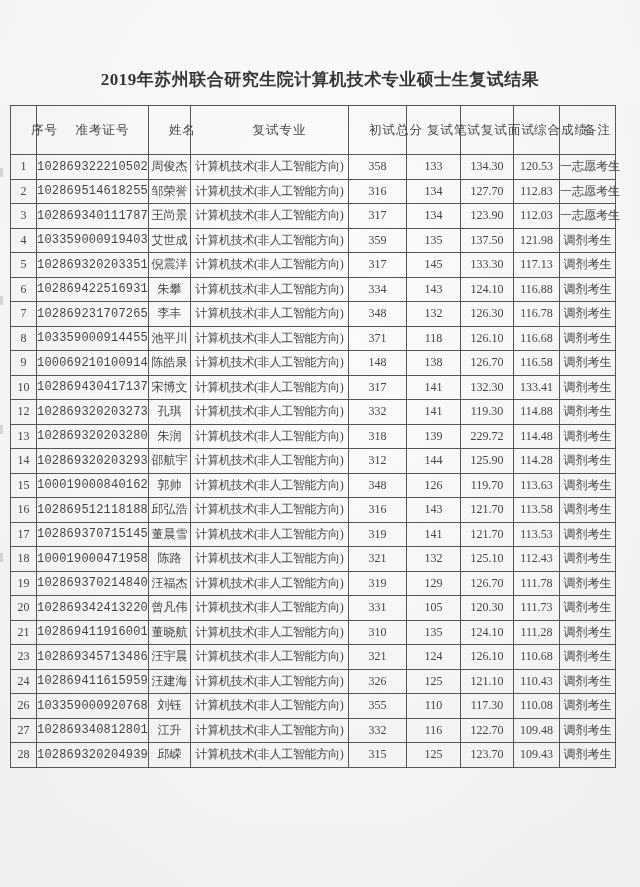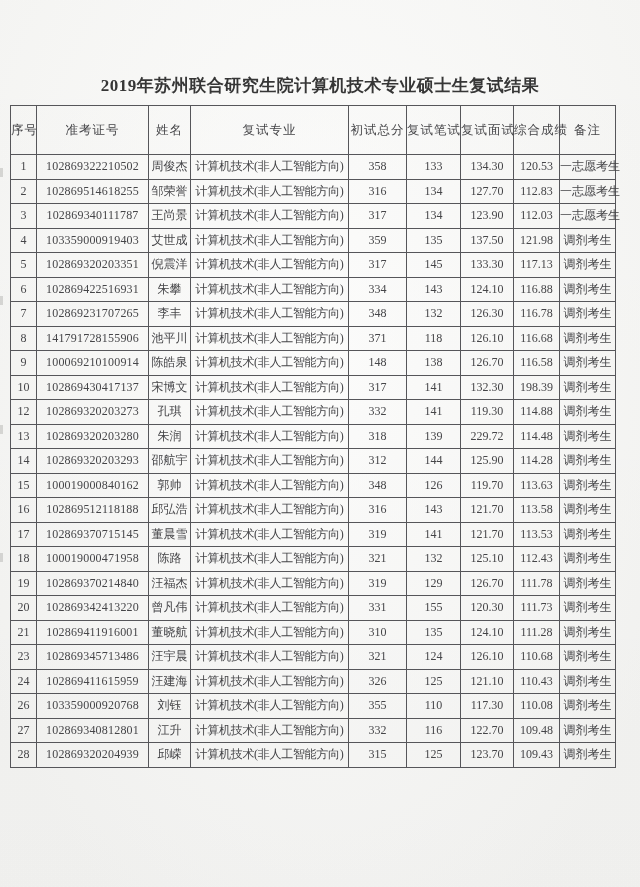--- a/index.html
+++ b/index.html
@@ -26,21 +26,21 @@
   .edge-mark {
     position: absolute;
     left: 0;
     width: 3px;
     height: 9px;
     background: #9a9a98;
     opacity: 0.35;
   }
   .page-title {
     position: absolute;
-    top: 74px;
+    top: 68px;
     left: 0;
     width: 100%;
     text-align: center;
     font-size: 17px;
     font-weight: bold;
     letter-spacing: 0.5px;
     color: #363636;
   }
   table.results {
     position: absolute;
@@ -58,26 +58,27 @@
     vertical-align: middle;
     overflow: visible;
     white-space: nowrap;
     color: #454548;
   }
   table.results thead th {
     height: 48px;
     font-size: 12.5px;
     font-weight: normal;
     letter-spacing: 1px;
+    padding-left: 20px;
   }
   table.results tbody td {
     height: 23.5px;
     font-size: 12px;
   }
-  td.c-admission { font-size: 12px; letter-spacing: 0.2px; }
+  td.c-admission { font-size: 12px; letter-spacing: 0.2px; font-family: Liberation Mono, monospace; }
   td.c-major {
     text-align: left;
     padding-left: 2px;
     font-size: 11.5px;
     letter-spacing: -0.3px;
   }
   td.c-remark { font-size: 11.5px; letter-spacing: 0; }
   col.c1 { width: 26px; }
   col.c2 { width: 112px; }
   col.c3 { width: 42px; }
@@ -198,21 +199,21 @@
         <td class="c-name">李丰</td>
         <td class="c-major">计算机技术(非人工智能方向)</td>
         <td class="c-num">348</td>
         <td class="c-num">132</td>
         <td class="c-num">126.30</td>
         <td class="c-num">116.78</td>
         <td class="c-remark">调剂考生</td>
       </tr>
       <tr>
         <td class="c-index">8</td>
-        <td class="c-admission">141791728155906</td>
+        <td class="c-admission">103359000914455</td>
         <td class="c-name">池平川</td>
         <td class="c-major">计算机技术(非人工智能方向)</td>
         <td class="c-num">371</td>
         <td class="c-num">118</td>
         <td class="c-num">126.10</td>
         <td class="c-num">116.68</td>
         <td class="c-remark">调剂考生</td>
       </tr>
       <tr>
         <td class="c-index">9</td>
@@ -226,21 +227,21 @@
         <td class="c-remark">调剂考生</td>
       </tr>
       <tr>
         <td class="c-index">10</td>
         <td class="c-admission">102869430417137</td>
         <td class="c-name">宋博文</td>
         <td class="c-major">计算机技术(非人工智能方向)</td>
         <td class="c-num">317</td>
         <td class="c-num">141</td>
         <td class="c-num">132.30</td>
-        <td class="c-num">198.39</td>
+        <td class="c-num">133.41</td>
         <td class="c-remark">调剂考生</td>
       </tr>
       <tr>
         <td class="c-index">12</td>
         <td class="c-admission">102869320203273</td>
         <td class="c-name">孔琪</td>
         <td class="c-major">计算机技术(非人工智能方向)</td>
         <td class="c-num">332</td>
         <td class="c-num">141</td>
         <td class="c-num">119.30</td>
@@ -323,21 +324,21 @@
         <td class="c-num">126.70</td>
         <td class="c-num">111.78</td>
         <td class="c-remark">调剂考生</td>
       </tr>
       <tr>
         <td class="c-index">20</td>
         <td class="c-admission">102869342413220</td>
         <td class="c-name">曾凡伟</td>
         <td class="c-major">计算机技术(非人工智能方向)</td>
         <td class="c-num">331</td>
-        <td class="c-num">155</td>
+        <td class="c-num">105</td>
         <td class="c-num">120.30</td>
         <td class="c-num">111.73</td>
         <td class="c-remark">调剂考生</td>
       </tr>
       <tr>
         <td class="c-index">21</td>
         <td class="c-admission">102869411916001</td>
         <td class="c-name">董晓航</td>
         <td class="c-major">计算机技术(非人工智能方向)</td>
         <td class="c-num">310</td>

